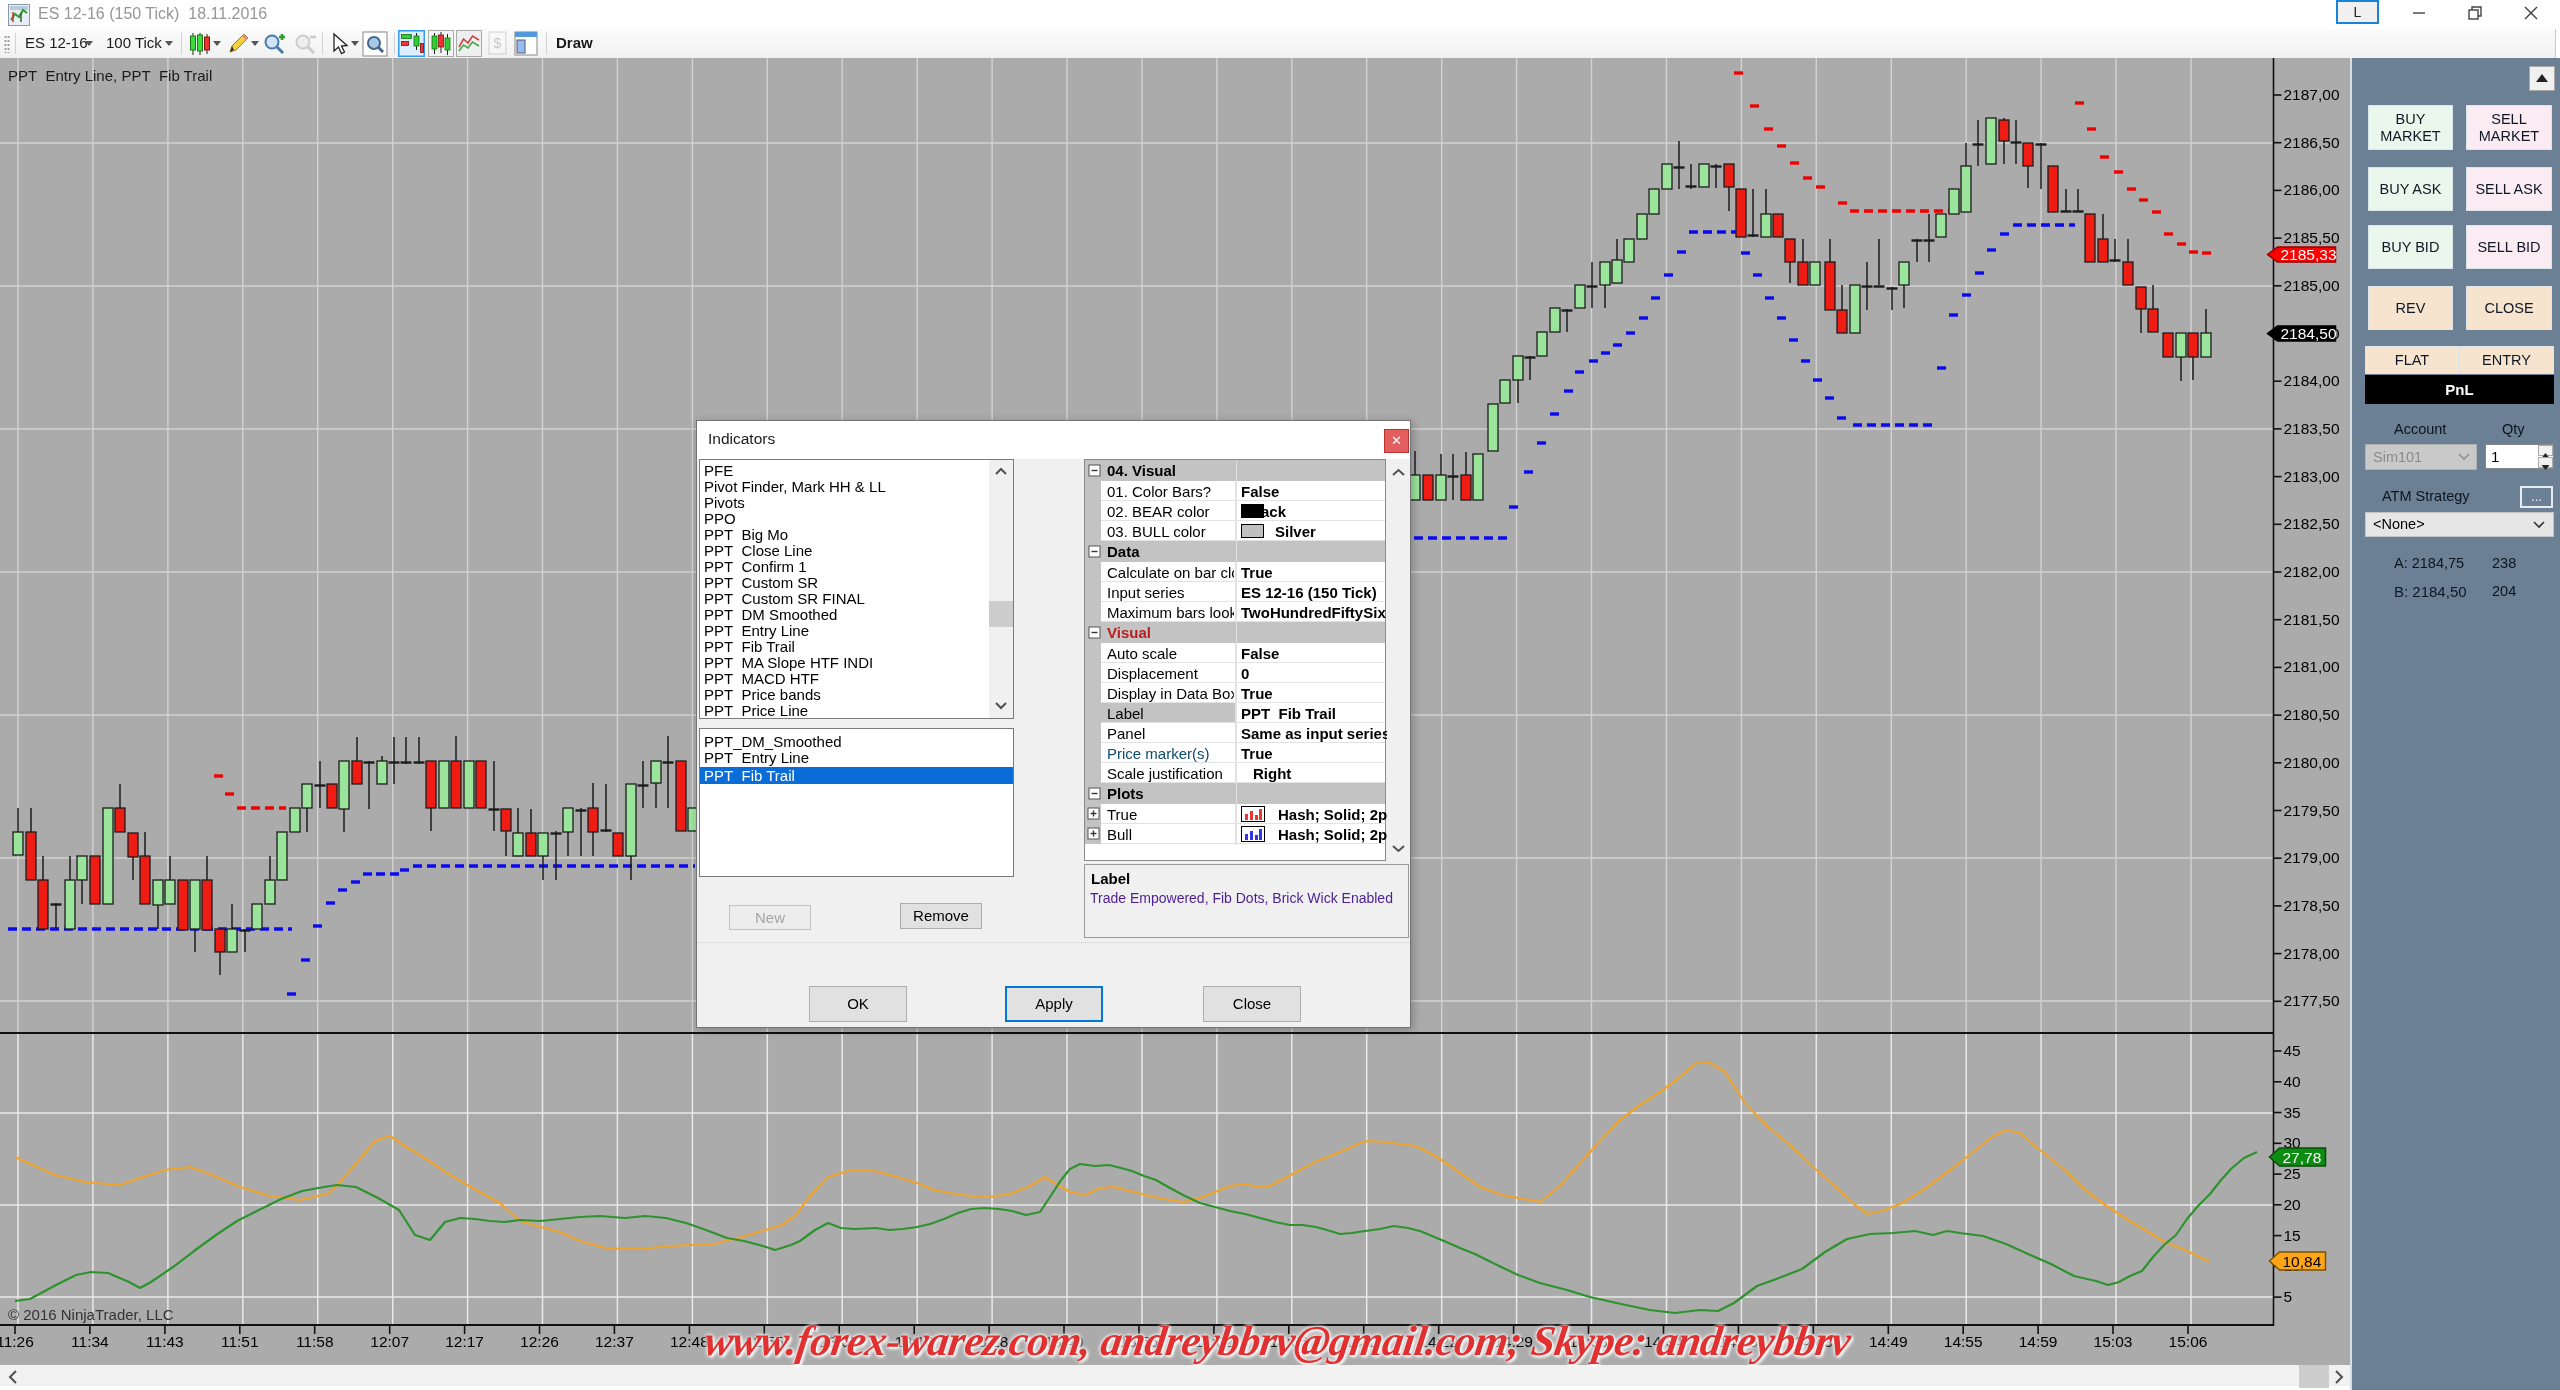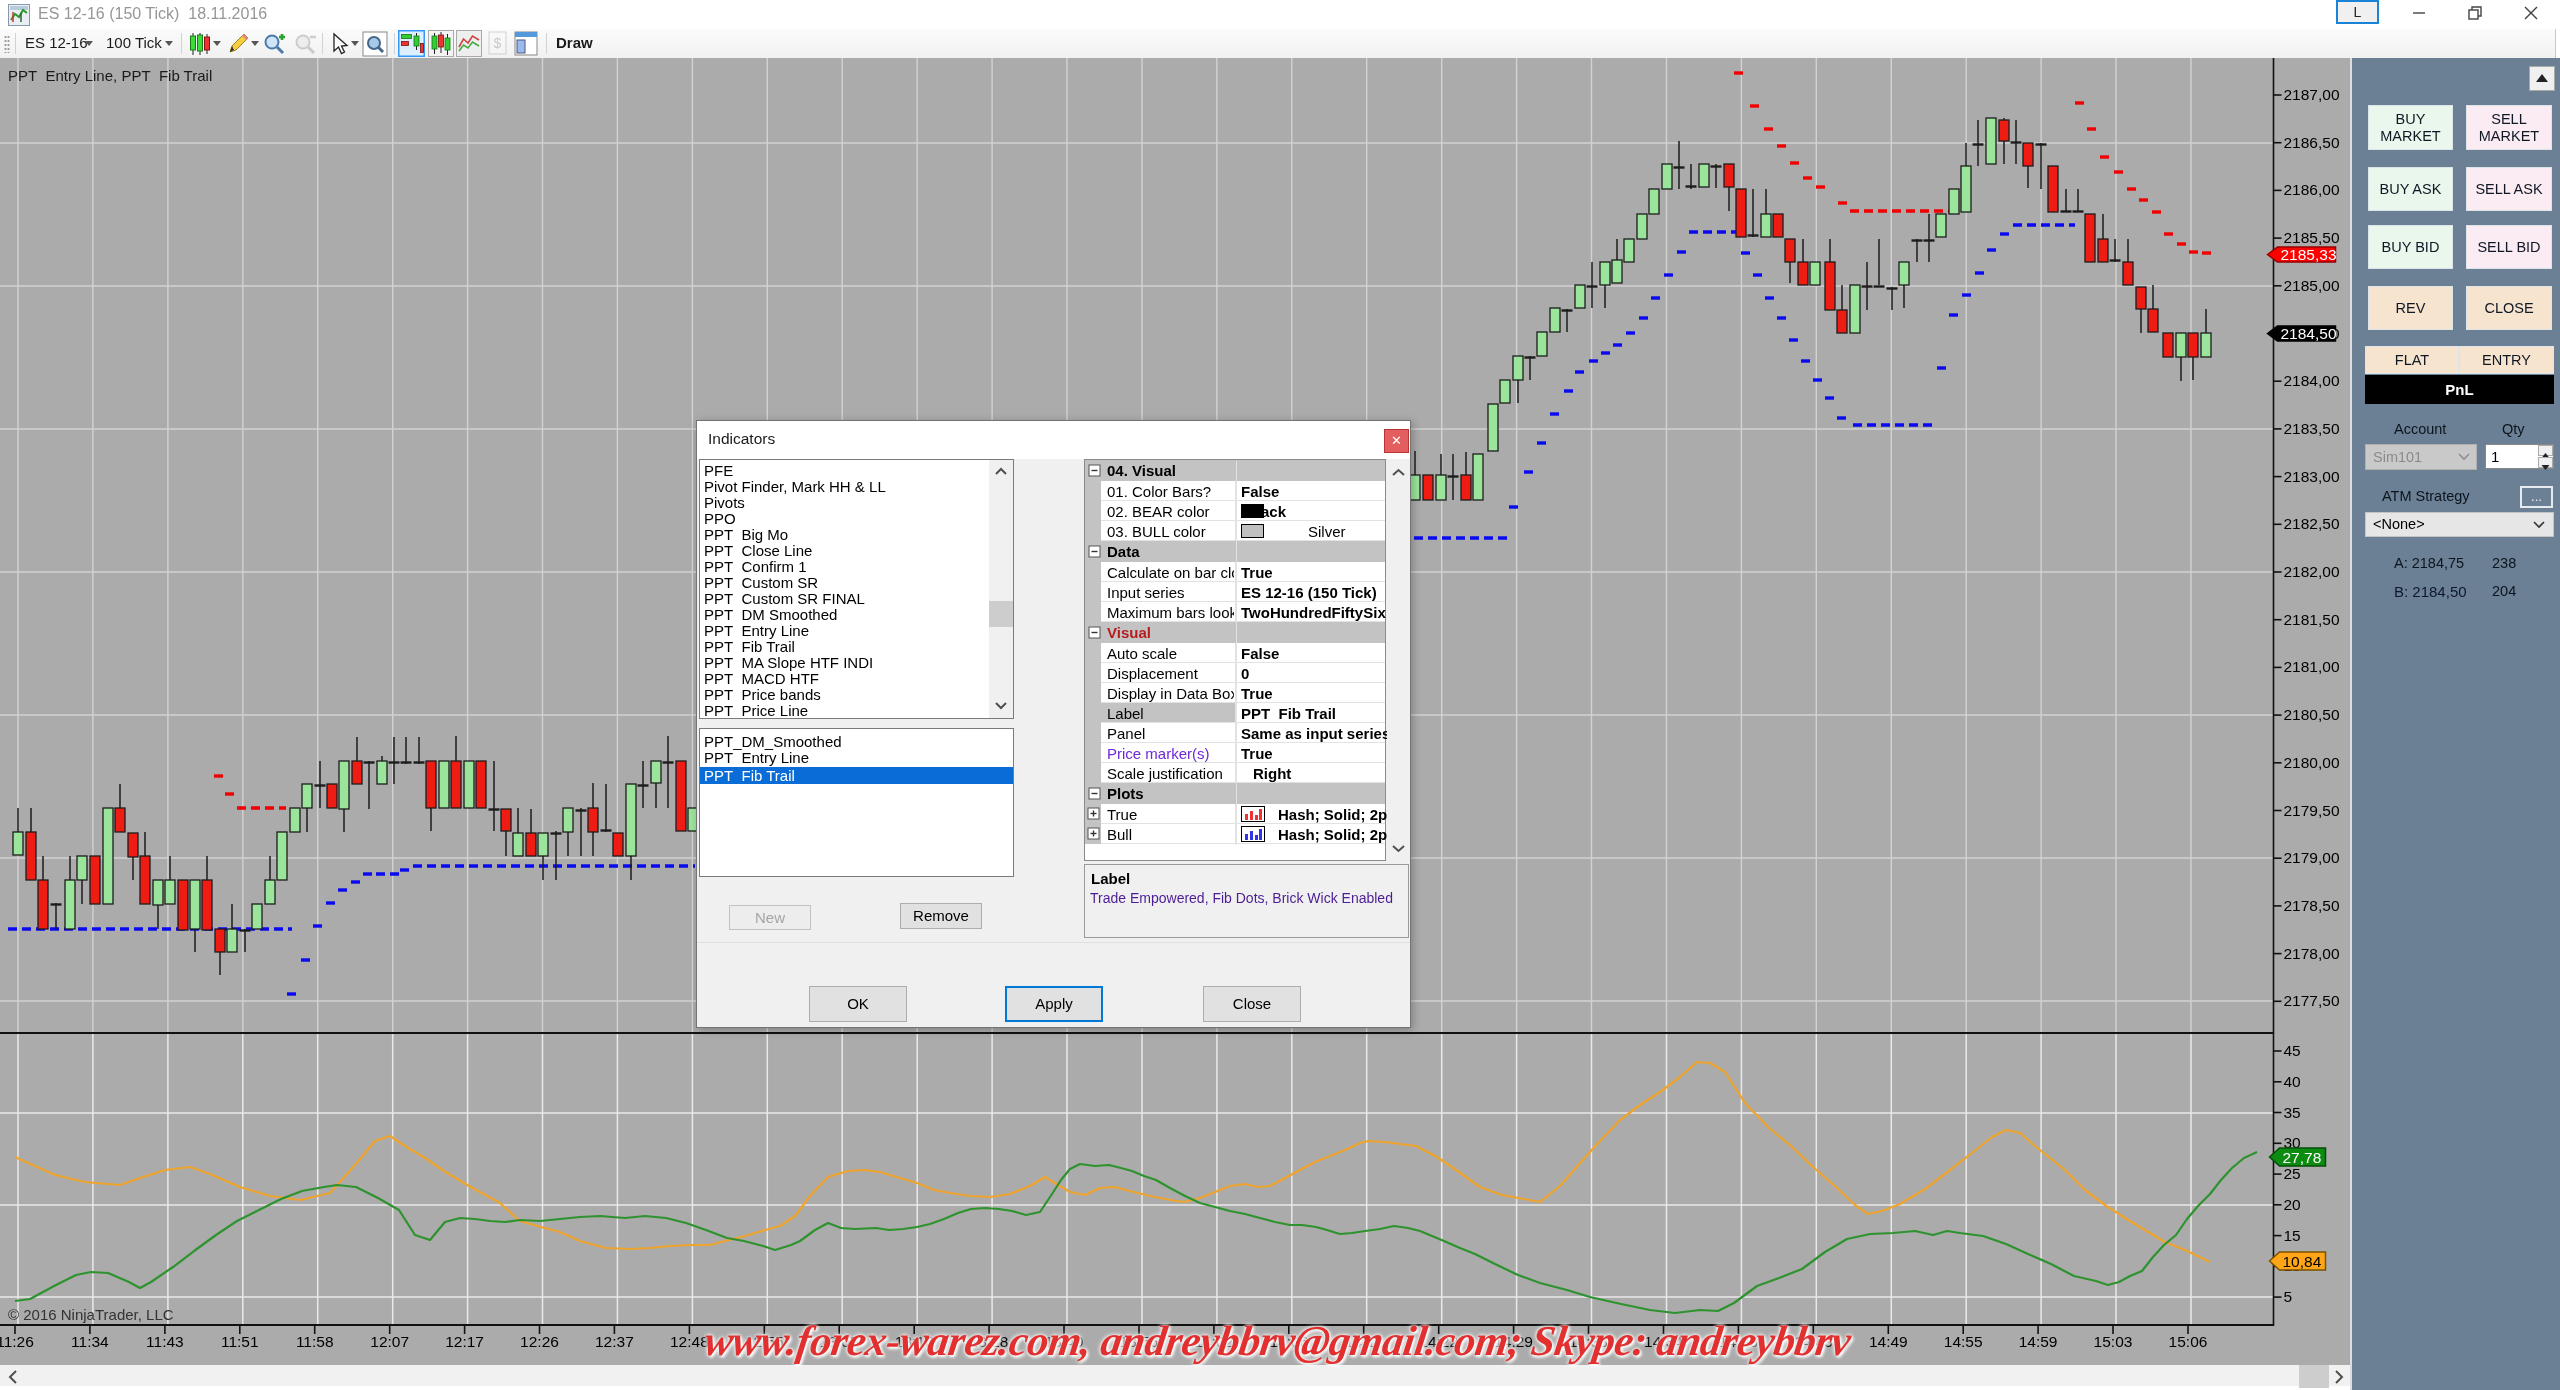--- a/index.html
+++ b/index.html
@@ -702,21 +702,21 @@
     <div class="abs" style="left:404px;top:80px;width:135px;height:20px;background:#fff;border-right:1px solid #e2e2e2"></div>
     <div class="abs" style="left:404px;top:99px;width:284px;height:1px;background:#e2e2e2"></div>
     <div class="abs" style="left:410px;top:82px;font-size:15px;color:#000;white-space:nowrap;overflow:hidden;width:127px">02. BEAR color</div>
     <div class="abs" style="left:544px;top:83px;width:23px;height:14px;background:#000;border:1px solid #000"></div>
     <div class="abs" style="left:549px;top:82px;font-size:15px;font-weight:bold;color:#000">Black</div>
     <div class="abs" style="left:388px;top:100px;width:16px;height:20px;background:#c3c3c3"></div>
     <div class="abs" style="left:404px;top:100px;width:135px;height:20px;background:#fff;border-right:1px solid #e2e2e2"></div>
     <div class="abs" style="left:404px;top:119px;width:284px;height:1px;background:#e2e2e2"></div>
     <div class="abs" style="left:410px;top:102px;font-size:15px;color:#000;white-space:nowrap;overflow:hidden;width:127px">03. BULL color</div>
     <div class="abs" style="left:544px;top:103px;width:23px;height:14px;background:#c0c0c0;border:1px solid #000"></div>
-    <div class="abs" style="left:611px;top:102px;font-size:15px;font-weight:normal;color:#000">Silver</div>
+    <div class="abs" style="left:578px;top:102px;font-size:15px;font-weight:bold;color:#000">Silver</div>
     <div class="abs" style="left:388px;top:120px;width:300px;height:21px;background:#c3c3c3"></div>
     <svg class="abs" style="left:391px;top:124px" width="13" height="13">
       <rect x="1" y="1" width="11" height="11" fill="#fff" stroke="#555"></rect>
       <line x1="3.5" y1="6.5" x2="9.5" y2="6.5" stroke="#333" stroke-width="1.4"></line>
     </svg>
     <div class="abs" style="left:410px;top:122px;font-size:15px;font-weight:bold;color:#000">Data</div>
     <div class="abs" style="left:388px;top:141px;width:16px;height:20px;background:#c3c3c3"></div>
     <div class="abs" style="left:404px;top:141px;width:135px;height:20px;background:#fff;border-right:1px solid #e2e2e2"></div>
     <div class="abs" style="left:404px;top:160px;width:284px;height:1px;background:#e2e2e2"></div>
     <div class="abs" style="left:410px;top:143px;font-size:15px;color:#000;white-space:nowrap;overflow:hidden;width:127px">Calculate on bar clos</div>
@@ -758,21 +758,21 @@
     <div class="abs" style="left:410px;top:284px;font-size:15px;color:#000;white-space:nowrap;overflow:hidden;width:127px">Label</div>
     <div class="abs" style="left:544px;top:284px;font-size:15px;font-weight:bold;color:#000;white-space:nowrap;overflow:hidden;width:156px">PPT&nbsp;&nbsp;Fib Trail</div>
     <div class="abs" style="left:388px;top:302px;width:16px;height:20px;background:#c3c3c3"></div>
     <div class="abs" style="left:404px;top:302px;width:135px;height:20px;background:#fff;border-right:1px solid #e2e2e2"></div>
     <div class="abs" style="left:404px;top:321px;width:284px;height:1px;background:#e2e2e2"></div>
     <div class="abs" style="left:410px;top:304px;font-size:15px;color:#000;white-space:nowrap;overflow:hidden;width:127px">Panel</div>
     <div class="abs" style="left:544px;top:304px;font-size:15px;font-weight:bold;color:#000;white-space:nowrap;overflow:hidden;width:156px">Same as input series</div>
     <div class="abs" style="left:388px;top:322px;width:16px;height:20px;background:#c3c3c3"></div>
     <div class="abs" style="left:404px;top:322px;width:135px;height:20px;background:#fff;border-right:1px solid #e2e2e2"></div>
     <div class="abs" style="left:404px;top:341px;width:284px;height:1px;background:#e2e2e2"></div>
-    <div class="abs" style="left:410px;top:324px;font-size:15px;color:#6d28d9;white-space:nowrap;overflow:hidden;width:127px">Price marker(s)</div>
+    <div class="abs" style="left:410px;top:324px;font-size:15px;color:#0c4a6e;white-space:nowrap;overflow:hidden;width:127px">Price marker(s)</div>
     <div class="abs" style="left:544px;top:324px;font-size:15px;font-weight:bold;color:#000;white-space:nowrap;overflow:hidden;width:156px">True</div>
     <div class="abs" style="left:388px;top:342px;width:16px;height:20px;background:#c3c3c3"></div>
     <div class="abs" style="left:404px;top:342px;width:135px;height:20px;background:#fff;border-right:1px solid #e2e2e2"></div>
     <div class="abs" style="left:404px;top:361px;width:284px;height:1px;background:#e2e2e2"></div>
     <div class="abs" style="left:410px;top:344px;font-size:15px;color:#000;white-space:nowrap;overflow:hidden;width:127px">Scale justification</div>
     <div class="abs" style="left:556px;top:344px;font-size:15px;font-weight:bold;color:#000;white-space:nowrap;overflow:hidden;width:156px">Right</div>
     <div class="abs" style="left:388px;top:362px;width:300px;height:21px;background:#c3c3c3"></div>
     <svg class="abs" style="left:391px;top:366px" width="13" height="13">
       <rect x="1" y="1" width="11" height="11" fill="#fff" stroke="#555"></rect>
       <line x1="3.5" y1="6.5" x2="9.5" y2="6.5" stroke="#333" stroke-width="1.4"></line>

